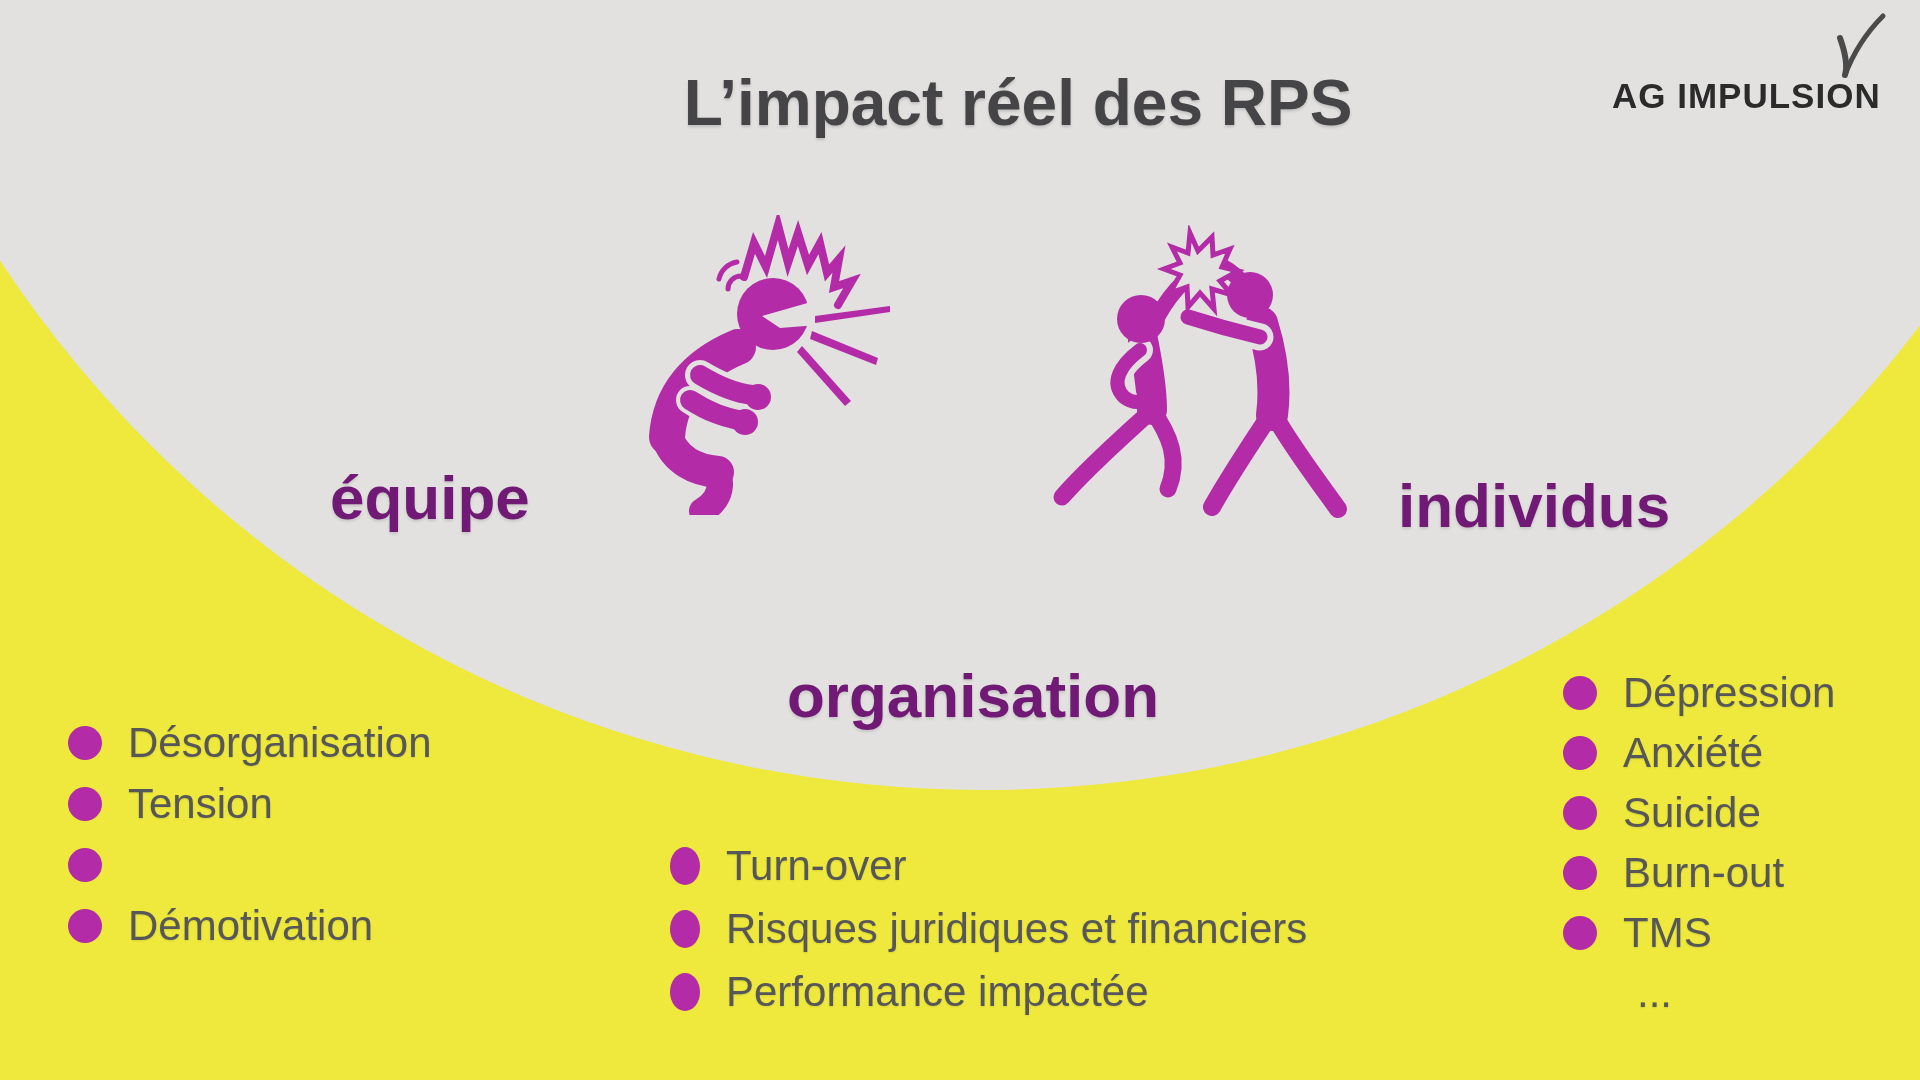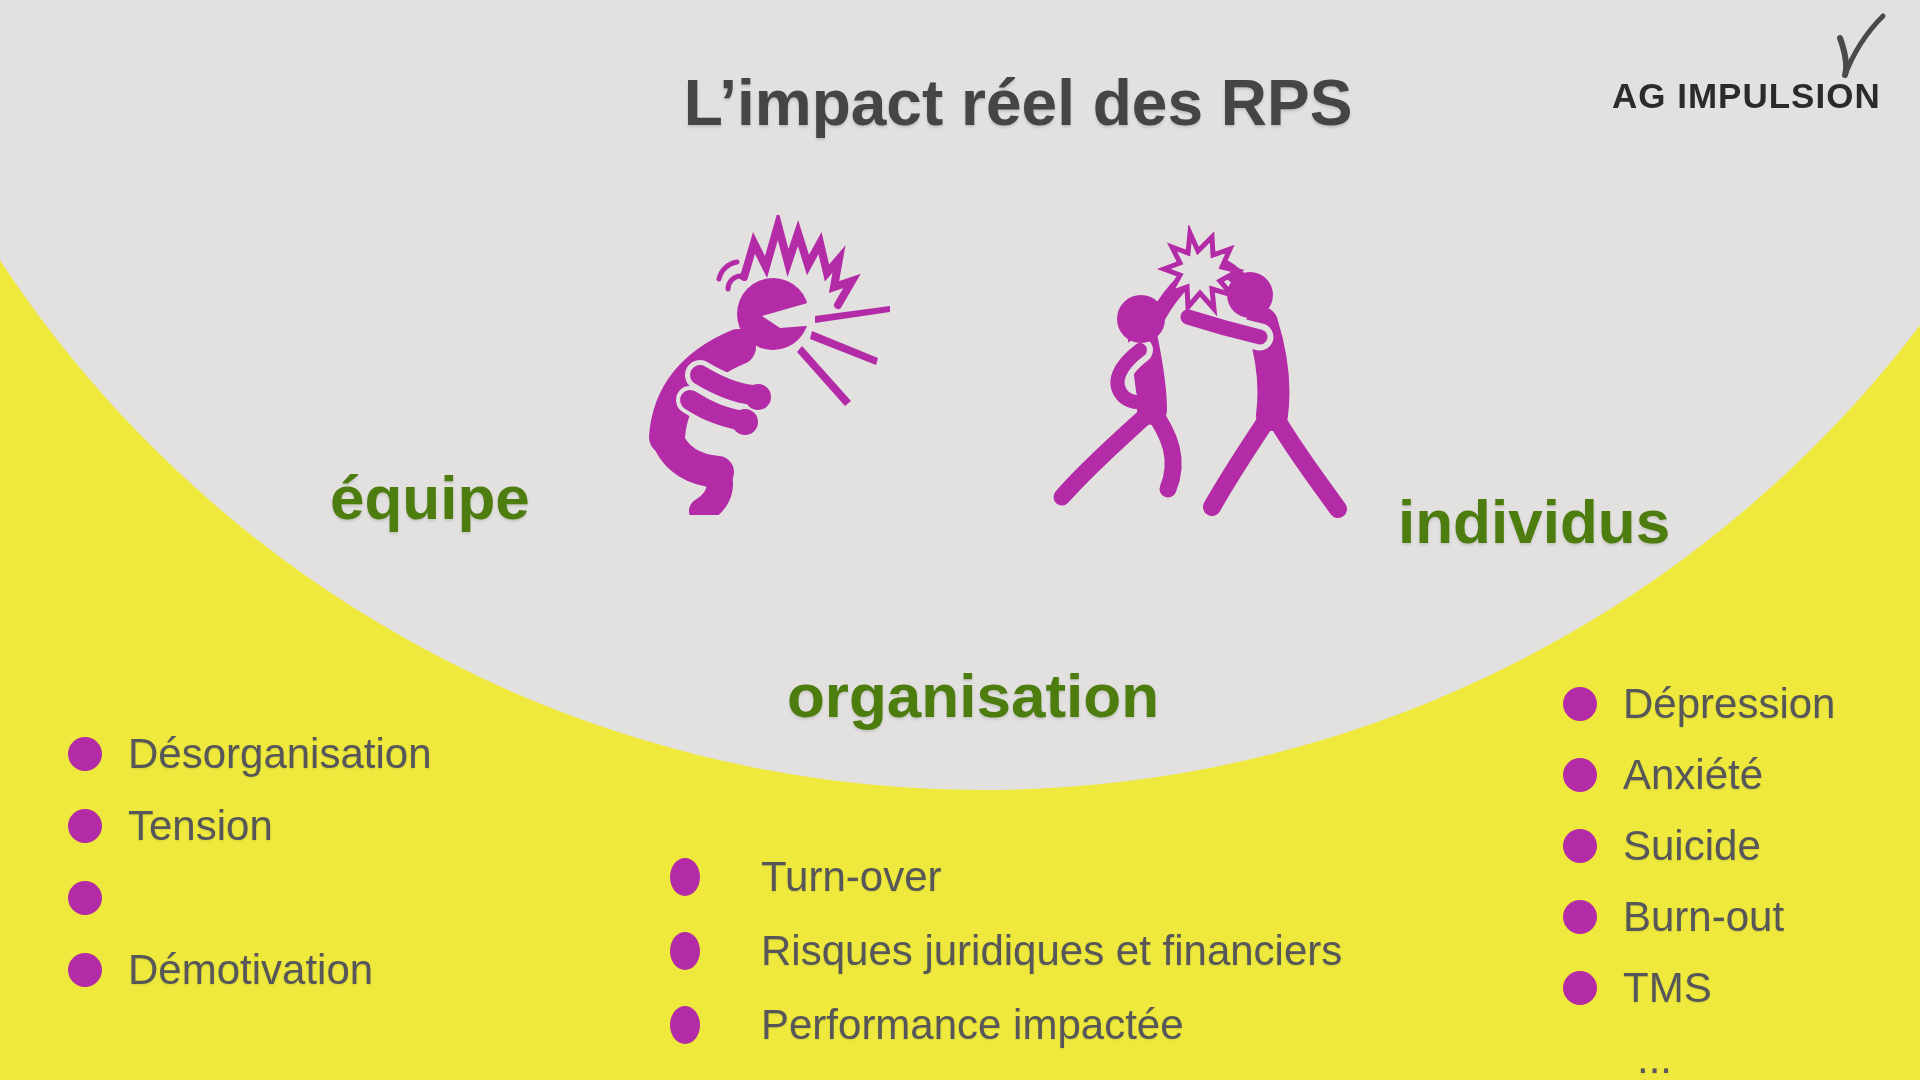--- a/index.html
+++ b/index.html
@@ -23,45 +23,45 @@
   }
 
   .logo { position:absolute; left:1612px; top:76px; }
   .logo-text {
     font-size:35px; font-weight:bold; color:#2b2b2b;
     letter-spacing:1px; white-space:nowrap;
   }
   .logo-check { position:absolute; left:214px; top:-64px; }
 
   .zone-label {
-    position:absolute; font-size:62px; font-weight:bold; color:#4d7c0f;
+    position:absolute; font-size:62px; font-weight:bold; color:#701a75;
     white-space:nowrap; text-shadow:0 2px 3px rgba(0,0,0,0.12);
   }
   .label-equipe { left:330px; top:462px; }
-  .label-individus { left:1398px; top:486px; }
+  .label-individus { left:1398px; top:470px; }
   .label-organisation { left:787px; top:660px; }
 
   .pict { position:absolute; }
   .pict-yell { left:640px; top:215px; }
   .pict-fight { left:1040px; top:225px; }
 
   .blist { position:absolute; list-style:none; }
-  .blist li { display:flex; align-items:center;margin-top:11px; }
+  .blist li { display:flex; align-items:center; }
   .blist .bullet {
     flex:none; width:34px; height:34px; border-radius:50%;
     background:#b32ba6; margin-right:26px;
   }
   .blist .itext {
     font-size:42px; color:#57575a; white-space:nowrap;
     text-shadow:0 1px 2px rgba(0,0,0,0.10);
   }
   .list-equipe { left:68px; top:712px; }
   .list-equipe li { height:61px; }
   .list-organisation { left:670px; top:834px; }
-  .list-organisation li { height:63px;gap:35px; }
+  .list-organisation li { height:63px; }
   .list-organisation .bullet { width:30px; height:38px; }
   .list-individus { left:1563px; top:663px; }
   .list-individus li { height:60px; }
   .list-individus li.no-bullet .bullet { visibility:hidden; }
   .list-individus li.no-bullet .itext { padding-left:14px; }
 </style>
 </head>
 <body>
 
 <div class="canvas">

